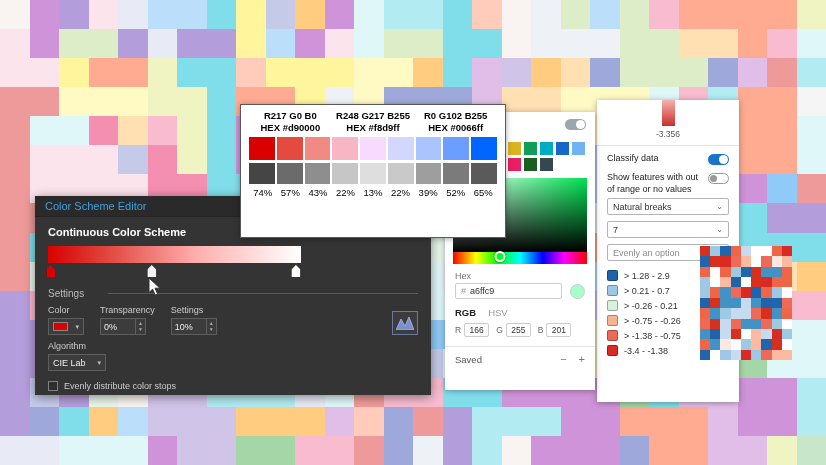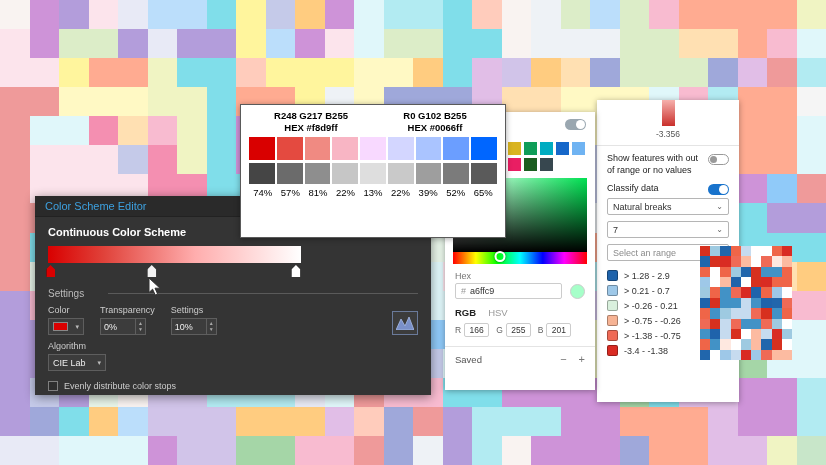--- a/index.html
+++ b/index.html
@@ -558,41 +558,41 @@
       <div style="background: rgb(200, 230, 201);"></div>
     </div>
 
   <section class="panel classify">
     <div class="hist">
       <div class="hist-bar"></div>
       <div class="hist-value">-3.356</div>
     </div>
     <div class="cl-divider"></div>
     <div class="cl-row">
+      <span class="cl-text">Classify data</span>
+      <span class="toggle on">
+          <span class="knob"></span>
+        </span>
+    </div>
+    <div class="cl-row">
       <span class="cl-text" style="max-width:100px">Show features with out of range or no values</span>
       <span class="toggle off">
           <span class="knob"></span>
         </span>
     </div>
-    <div class="cl-row">
-      <span class="cl-text">Classify data</span>
-      <span class="toggle on">
-          <span class="knob"></span>
-        </span>
-    </div>
     <div class="cl-select">
       <span class="sel-text">Natural breaks</span>
       <span class="caret">⌄</span>
     </div>
     <div class="cl-select gap">
       <span class="sel-text">7</span>
       <span class="caret">⌄</span>
     </div>
     <div class="cl-select gap placeholder">
-      <span class="sel-text">Select an range</span>
+      <span class="sel-text">Evenly an option</span>
       <span class="caret">⌄</span>
     </div>
     <div class="class-list" id="class-list">
         <div class="class-row">
           <span class="chip" style="background: rgb(31, 99, 171);"></span>
           <span class="class-label">&gt; 1.28 - 2.9</span>
         </div>
         <div class="class-row">
           <span class="chip" style="background: rgb(158, 200, 232);"></span>
           <span class="class-label">&gt; 0.21 - 0.7</span>
@@ -738,20 +738,24 @@
     </div>
     <div class="se-check">
       <span class="checkbox"></span>
       <span>Evenly distribute color stops</span>
     </div>
   </section>
 
   <section class="panel swatch-panel">
     <div class="sw-headers">
       <div class="sw-header">
+        <div>R217 G0 B0</div>
+        <div>HEX #d90000</div>
+      </div>
+      <div class="sw-header">
         <div>R248 G217 B255</div>
         <div>HEX #f8d9ff</div>
       </div>
       <div class="sw-header">
         <div>R0 G102 B255</div>
         <div>HEX #0066ff</div>
       </div>
     </div>
     <div class="sw-grid" id="row-b">
         <div class="cell" style="background: rgb(217, 0, 0);"></div>
@@ -771,21 +775,21 @@
         <div class="cell" style="background: rgb(198, 198, 198);"></div>
         <div class="cell" style="background: rgb(222, 222, 222);"></div>
         <div class="cell" style="background: rgb(201, 201, 201);"></div>
         <div class="cell" style="background: rgb(158, 158, 158);"></div>
         <div class="cell" style="background: rgb(123, 123, 123);"></div>
         <div class="cell" style="background: rgb(90, 90, 90);"></div>
       </div>
     <div class="pct-row" id="percent-row">
         <div class="pct">74%</div>
         <div class="pct">57%</div>
-        <div class="pct">81%</div>
+        <div class="pct">43%</div>
         <div class="pct">22%</div>
         <div class="pct">13%</div>
         <div class="pct">22%</div>
         <div class="pct">39%</div>
         <div class="pct">52%</div>
         <div class="pct">65%</div>
       </div>
   </section>
 
   <div class="raster" id="raster">

